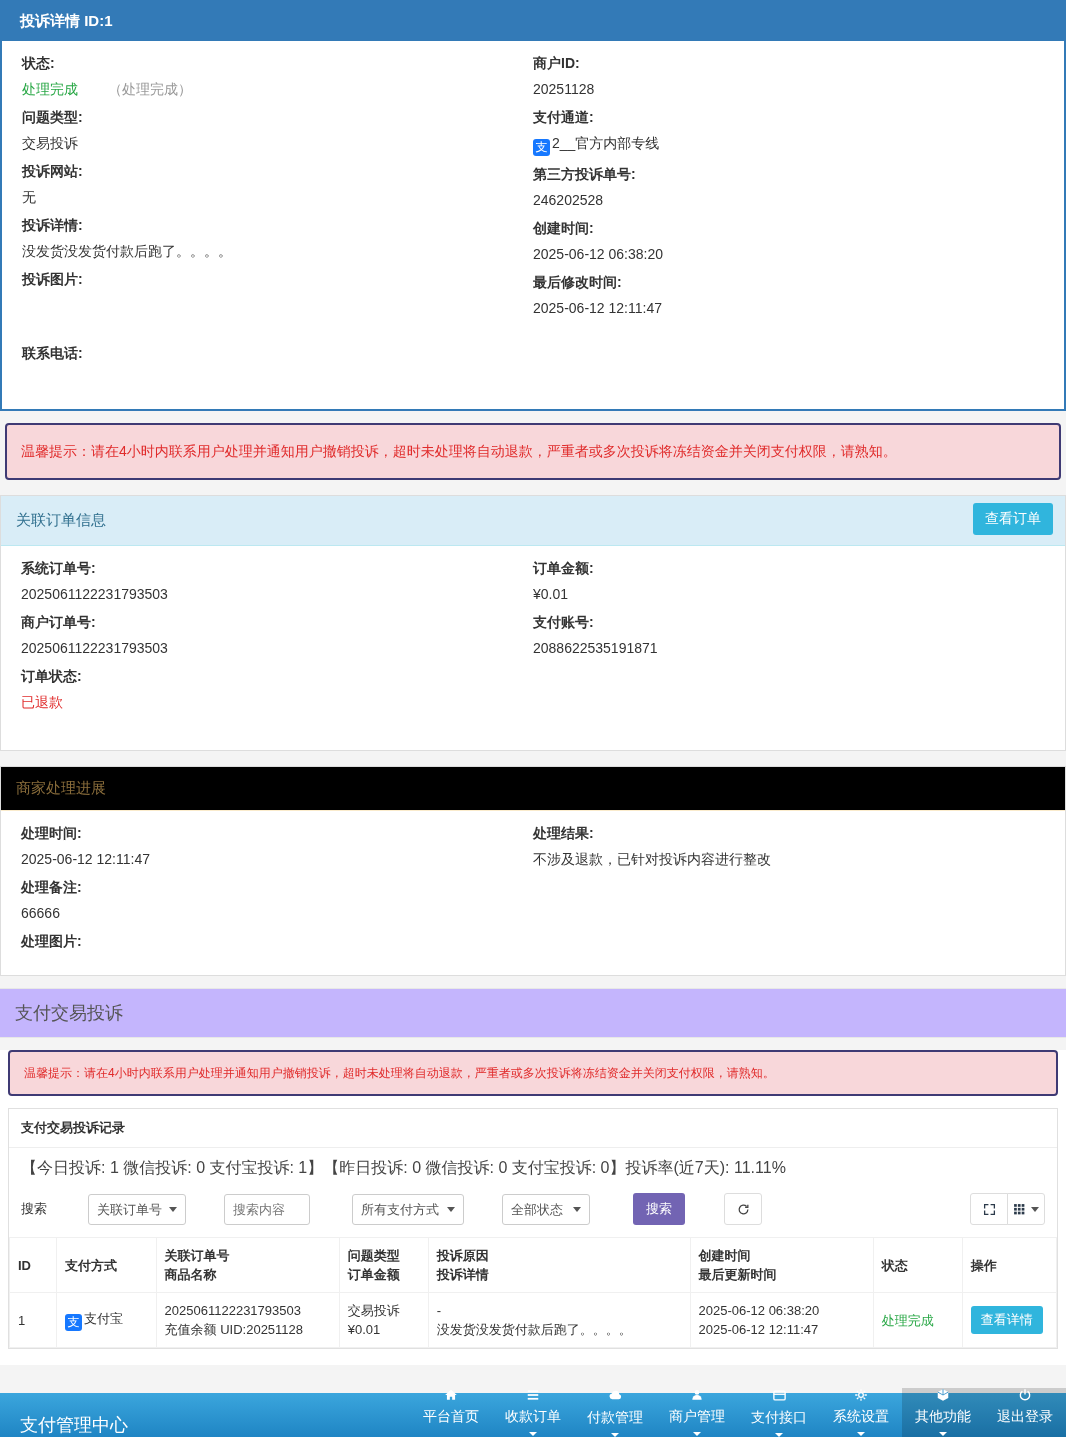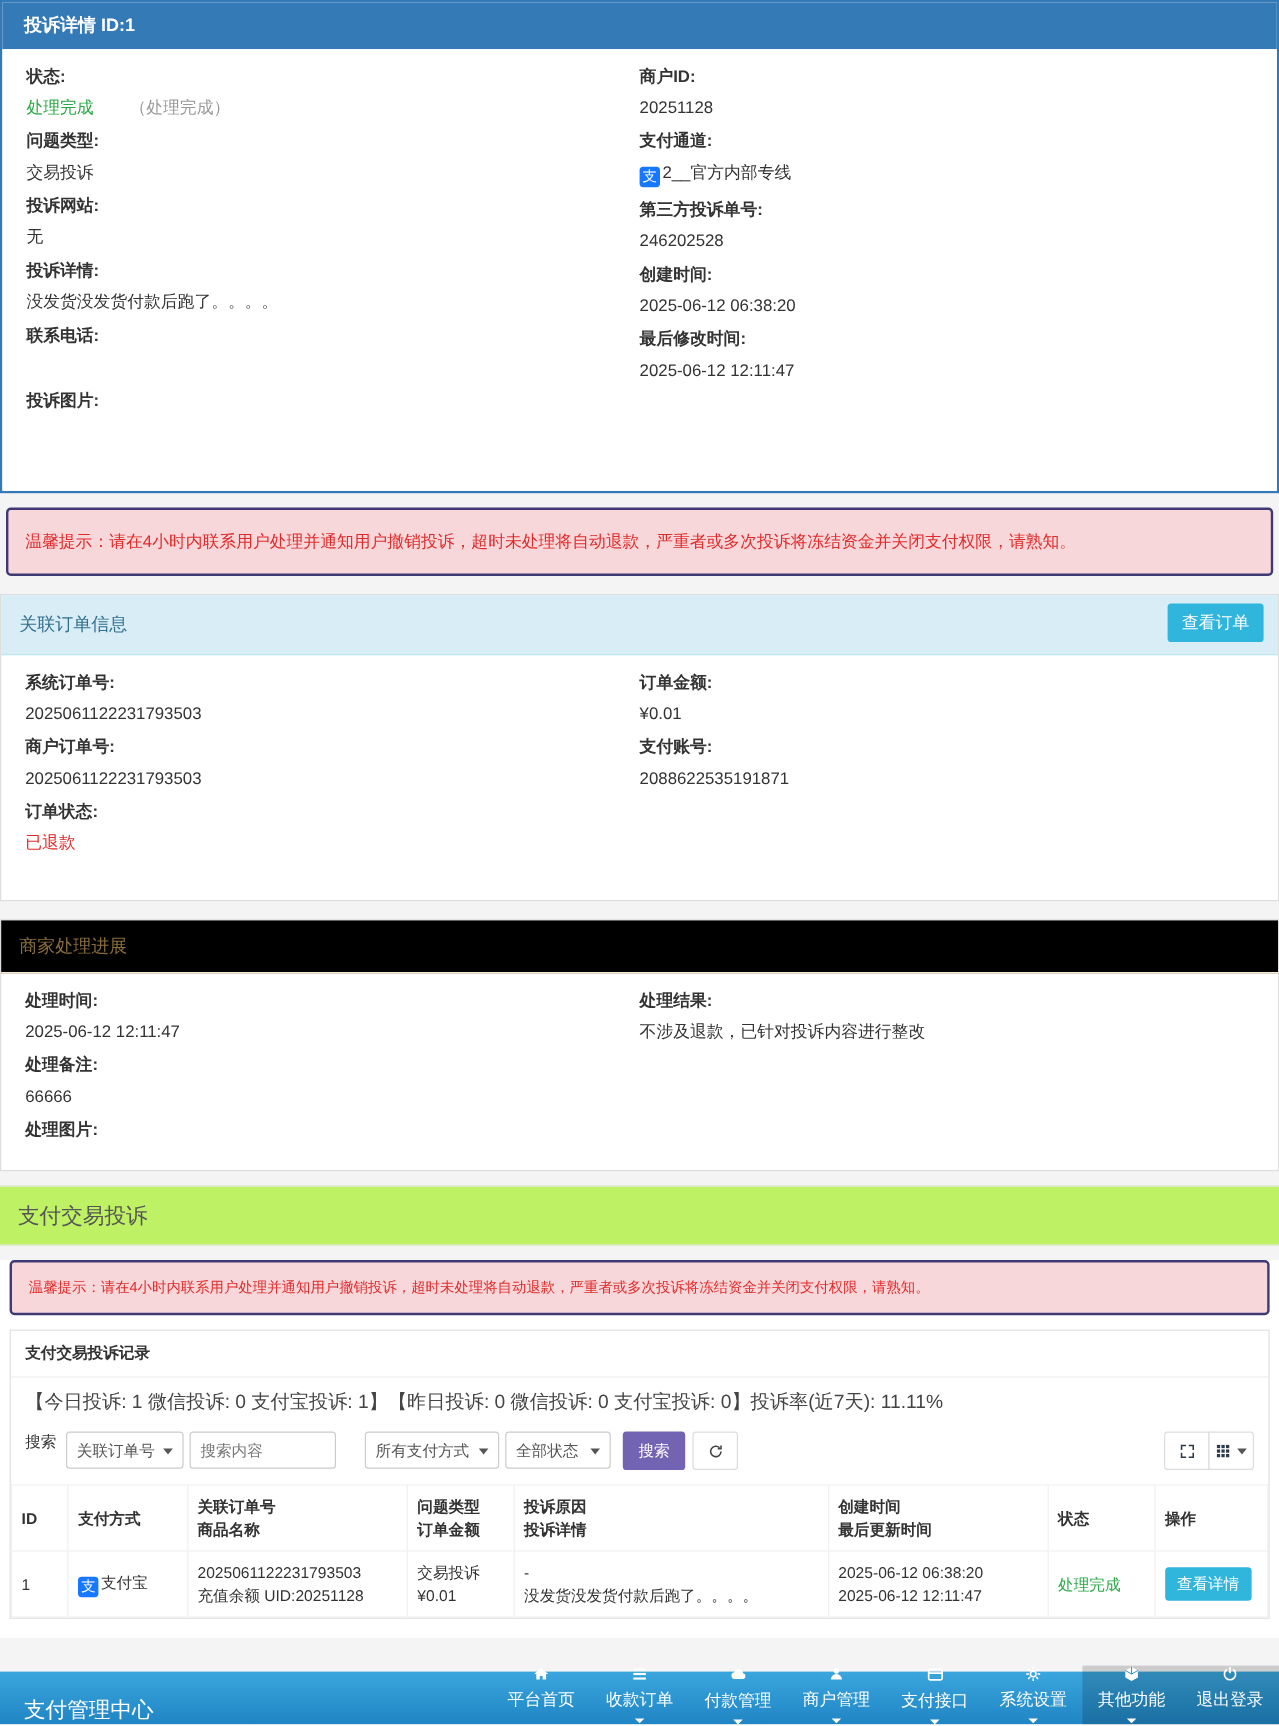--- a/index.html
+++ b/index.html
@@ -34,26 +34,26 @@
   .panel { border:1px solid #ddd; background:#fff; margin-top:15px; }
   .panel-head { position:relative; padding:12px 15px; font-size:15px; }
   .panel-head.info { background:#d9edf7; color:#31708f; border-bottom:1px solid #bce8f1; padding:15px; }
   .panel-head.warning { background:#000000; color:#8a6d3b; border-bottom:1px solid #faebcc; }
   .panel-body { padding:14px 20px 8px; display:flex; flex-wrap:wrap;align-items:center; }
   .panel-body .fld { width:50%; }
   .btn { display:inline-block; border:none; border-radius:3px; color:#fff; cursor:pointer; text-align:center; font-family:inherit; }
   .btn-cyan { background:#30b5dd; font-size:14px; padding:7px 12px; position:absolute; right:12px; top:7px; }
 
   
-  .section-title { background:#bef264; border-top:1px solid #e7e7e7; border-bottom:1px solid #e7e7e7;
+  .section-title { background:#c4b5fd; border-top:1px solid #e7e7e7; border-bottom:1px solid #e7e7e7;
     font-size:18px; color:#555; padding:12px 15px; }
   .record-panel { margin:12px 8px 14px; border:1px solid #e0e0e0; background:#fff; }
   .rp-head { font-size:13px; font-weight:bold; padding:10px 12px; border-bottom:1px solid #eee; }
   .rp-stats { font-size:16px; color:#444; padding:10px 12px 8px; }
-  .toolbar { display:flex; padding:6px 12px 12px; }
+  .toolbar { display:flex; align-items:center; padding:6px 12px 12px;gap:33px; }
   .toolbar .tlabel { margin-right:8px; font-size:13px; }
   .ctrl { height:31px; border:1px solid #ccc; border-radius:3px; background:#fff; font-size:13px; color:#555;
     padding:0 8px; font-family:inherit; }
   .selwrap { position:relative; display:inline-block; margin-right:5px; }
   .selwrap select { appearance:none; -webkit-appearance:none; padding-right:22px; width:100%; height:100%; }
   .selwrap::after { content:""; position:absolute; right:9px; top:50%; margin-top:-2px;
     border-left:4px solid transparent; border-right:4px solid transparent; border-top:5px solid #555; pointer-events:none; }
   .btn-purple { background:#7264b3; height:32px; padding:0 13px; font-size:13px; margin-left:5px; }
   .ibtn { height:32px; min-width:38px; border:1px solid #ddd; background:#fff; border-radius:3px;
     display:inline-flex; align-items:center; justify-content:center; cursor:pointer; margin-left:6px; }
@@ -106,26 +106,26 @@
           <div class="val">交易投诉</div>
         </div>
         <div class="fld">
           <div class="lbl">投诉网站:</div>
           <div class="val">无</div>
         </div>
         <div class="fld">
           <div class="lbl">投诉详情:</div>
           <div class="val">没发货没发货付款后跑了。。。。</div>
         </div>
-        <div class="fld">
-          <div class="lbl">联系电话:</div>
-          <div class="val"></div>
-        </div>
         <div class="fld tall">
           <div class="lbl">投诉图片:</div>
+          <div class="val"></div>
+        </div>
+        <div class="fld">
+          <div class="lbl">联系电话:</div>
           <div class="val"></div>
         </div>
       </div>
       <div class="dcol">
         <div class="fld">
           <div class="lbl">商户ID:</div>
           <div class="val">20251128</div>
         </div>
         <div class="fld">
           <div class="lbl">支付通道:</div>
@@ -208,21 +208,21 @@
       <div class="rp-head">支付交易投诉记录</div>
       <div class="rp-stats">【今日投诉: 1 微信投诉: 0 支付宝投诉: 1】【昨日投诉: 0 微信投诉: 0 支付宝投诉: 0】投诉率(近7天): 11.11%</div>
 
       <div class="toolbar">
         <span class="tlabel">搜索</span>
         <span class="selwrap" style="width:98px;height:31px;">
           <select class="ctrl">
             <option>关联订单号</option>
           </select>
         </span>
-        <input class="ctrl" style="width: 122px; margin-right: 24px;" placeholder="搜索内容">
+        <input class="ctrl" style="width: 86px; margin-right: 9px;" placeholder="搜索内容">
         <span class="selwrap" style="width:112px;height:31px;">
           <select class="ctrl">
             <option>所有支付方式</option>
           </select>
         </span>
         <span class="selwrap" style="width:88px;height:31px;">
           <select class="ctrl">
             <option>全部状态</option>
           </select>
         </span>

